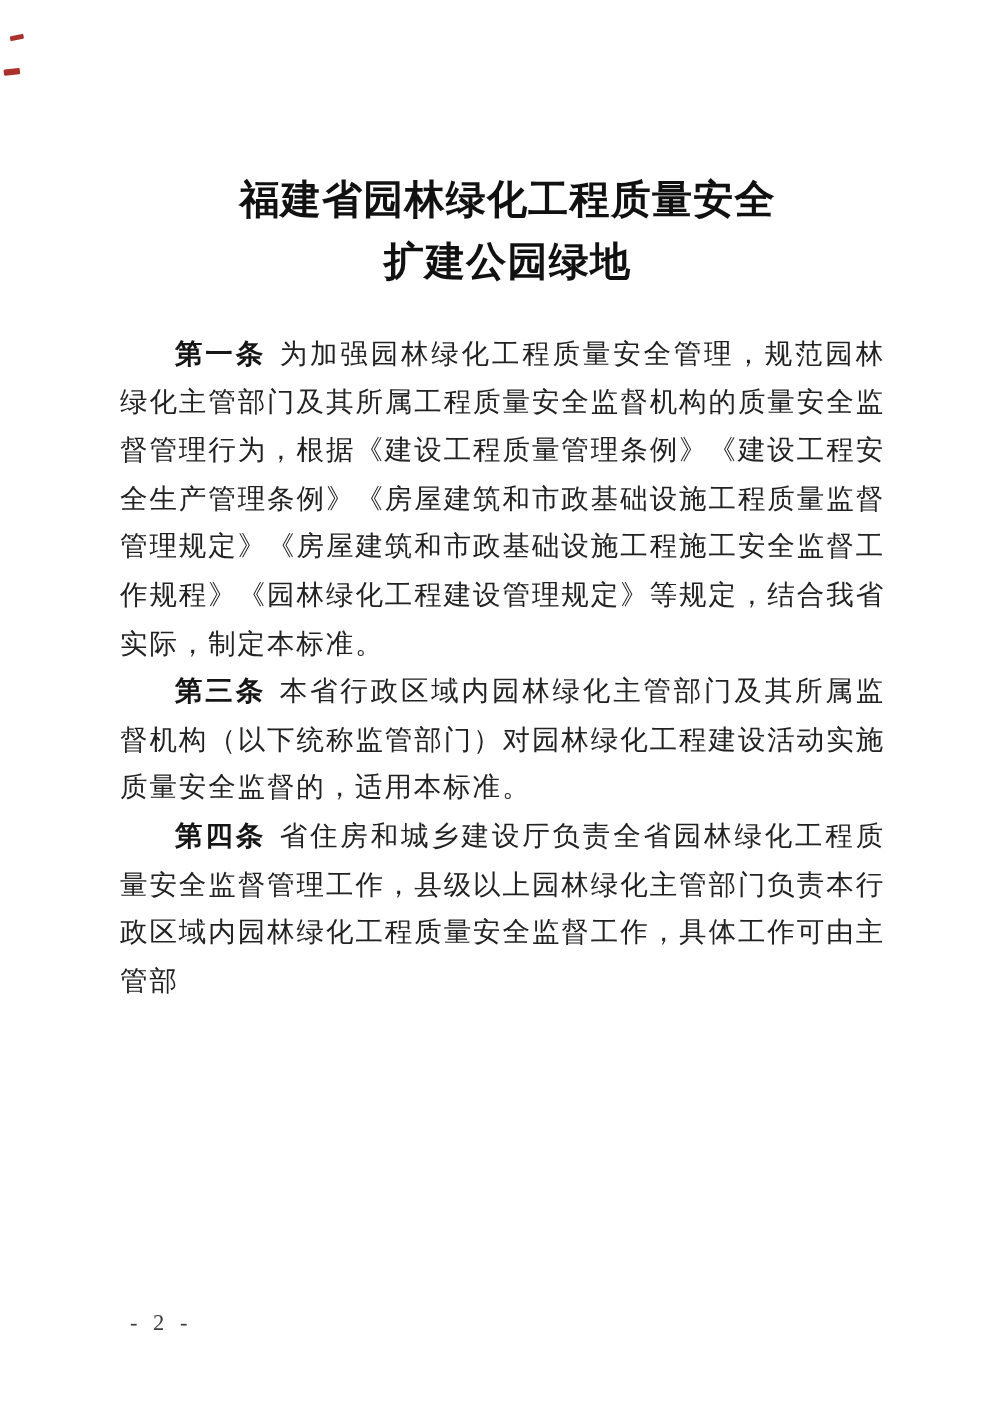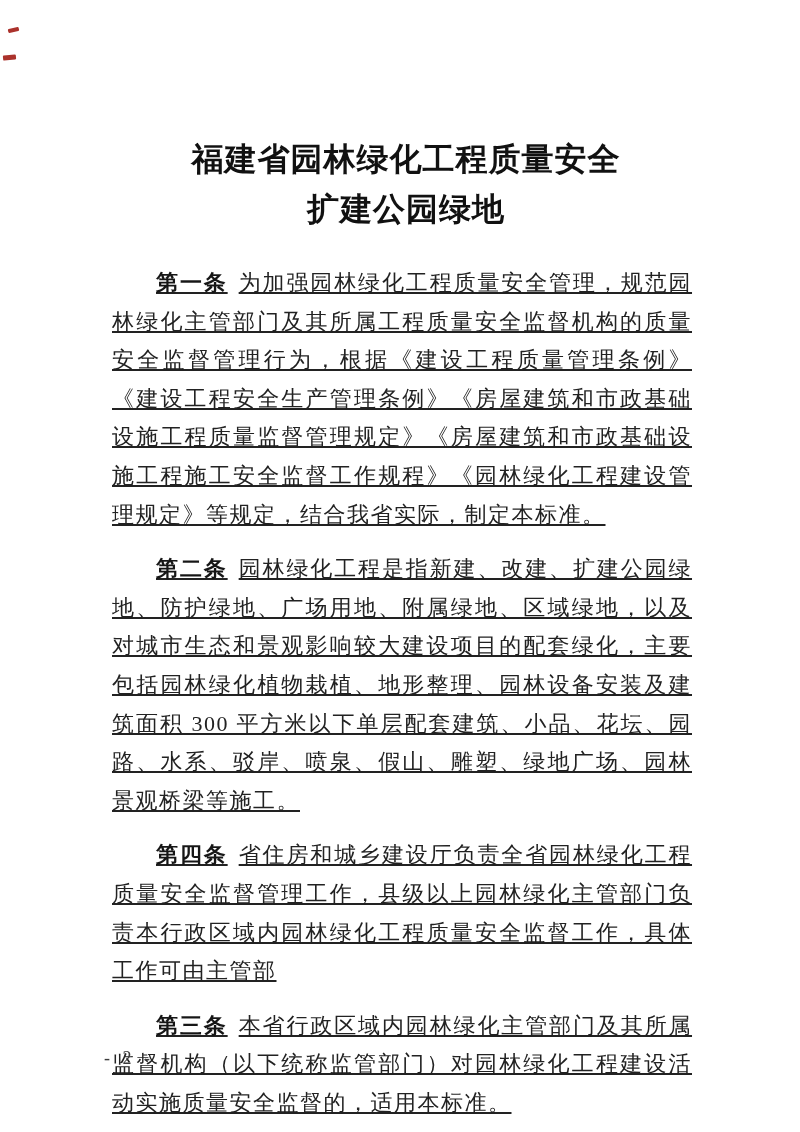--- a/index.html
+++ b/index.html
@@ -42,23 +42,22 @@
     margin: 30px auto 0 96px;
     width: 612px;
     font-size: 22px;
     line-height: 38.6px;
     letter-spacing: 1.5px;
     text-align: justify;
     text-justify: inter-character;
     color: #222222;
   }
   .para {
-    margin: 16px;
+    margin: 0;
     text-indent: 44px;
-    text-decoration: underline;
   }
   .lead {
     font-family: "Liberation Sans", "DejaVu Sans", sans-serif;
     font-weight: bold;
     color: #161616;
     margin-right: 11px;
   }
   .page-number {
     position: absolute;
     left: 104px;
@@ -81,29 +80,26 @@
     <span class="title-line">福建省园林绿化工程质量安全</span>
     <span class="title-line">扩建公园绿地</span>
   </h1>
 
   <div class="doc-body">
 
     <p class="para">
       <span class="lead">第一条</span><span>为加强园林绿化工程质量安全管理，规范园林绿化主管部门及其所属工程质量安全监督机构的质量安全监督管理行为，根据《建设工程质量管理条例》《建设工程安全生产管理条例》《房屋建筑和市政基础设施工程质量监督管理规定》《房屋建筑和市政基础设施工程施工安全监督工作规程》《园林绿化工程建设管理规定》等规定，结合我省实际，制定本标准。</span>
     </p>
 
+
     <p class="para">
-      <span class="lead">第二条</span><span>园林绿化工程是指新建、改建、扩建公园绿地、防护绿地、广场用地、附属绿地、区域绿地，以及对城市生态和景观影响较大建设项目的配套绿化，主要包括园林绿化植物栽植、地形整理、园林设备安装及建筑面积 300 平方米以下单层配套建筑、小品、花坛、园路、水系、驳岸、喷泉、假山、雕塑、绿地广场、园林景观桥梁等施工。</span>
+      <span class="lead">第三条</span><span>本省行政区域内园林绿化主管部门及其所属监督机构（以下统称监管部门）对园林绿化工程建设活动实施质量安全监督的，适用本标准。</span>
     </p>
 
     <p class="para">
       <span class="lead">第四条</span><span>省住房和城乡建设厅负责全省园林绿化工程质量安全监督管理工作，县级以上园林绿化主管部门负责本行政区域内园林绿化工程质量安全监督工作，具体工作可由主管部</span>
-    </p>
-
-    <p class="para">
-      <span class="lead">第三条</span><span>本省行政区域内园林绿化主管部门及其所属监督机构（以下统称监管部门）对园林绿化工程建设活动实施质量安全监督的，适用本标准。</span>
     </p>
 
   </div>
 
   <div class="page-number">- 2 -</div>
 
 </div>
 
 </body></html>

